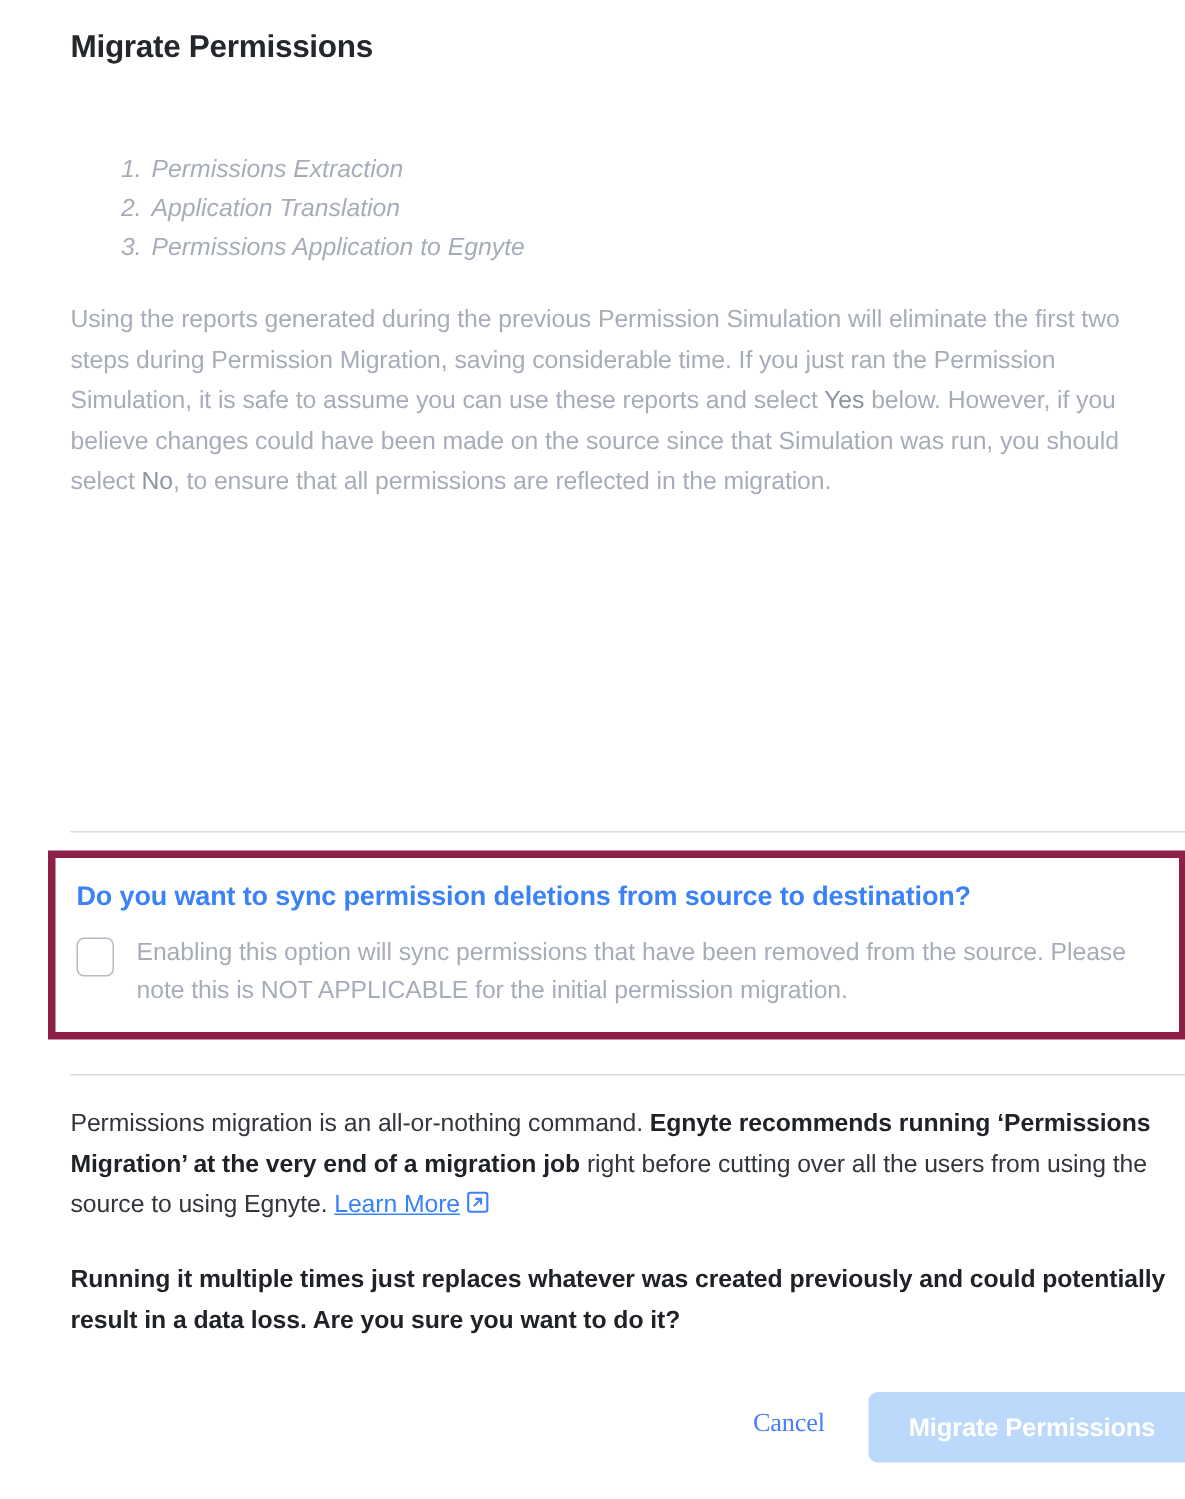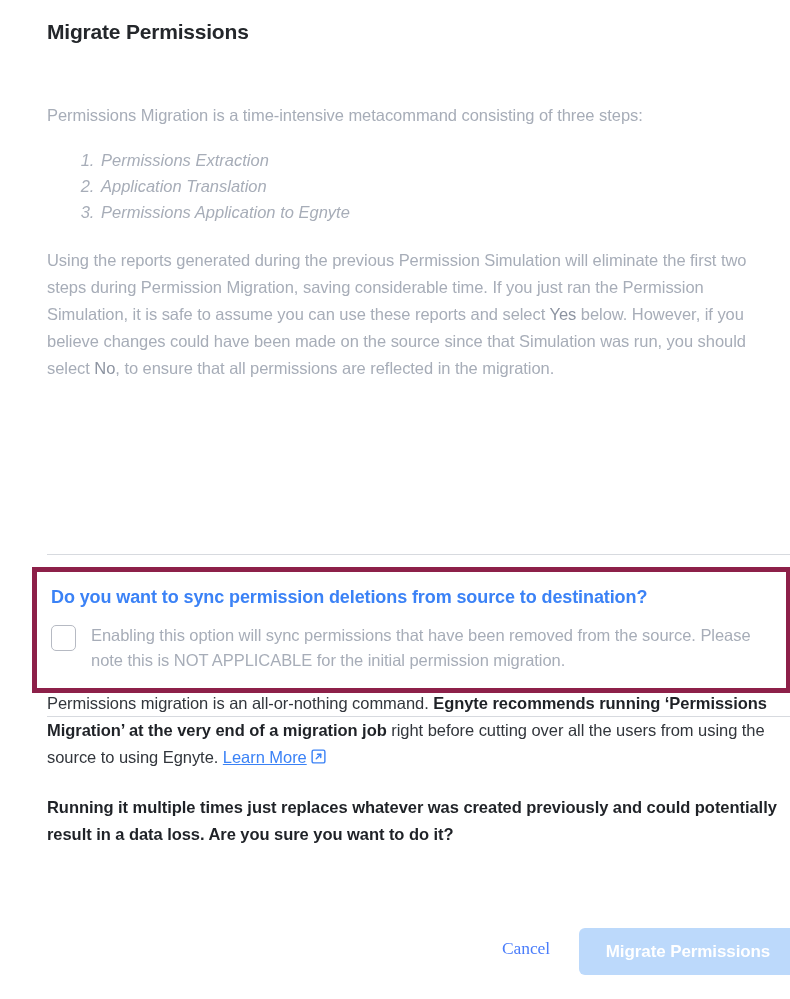--- a/index.html
+++ b/index.html
@@ -75,21 +75,21 @@
   .hb-heading { font-size: 18px; font-weight: bold; color:#3b82f6; letter-spacing:-0.1px; }
   .cb-row { display: flex; margin-top: 15px; }
   .checkbox-mark {
     width: 25px; height: 26px; border-radius: 5px;
     border: 1.6px solid #b6bac3; background:#fff;
     flex: 0 0 25px; margin-right: 15px; margin-top: 2px;
   }
   .cb-label { font-size: 16.5px; color: #a7adb8; line-height: 25px; letter-spacing:-0.05px; }
 
   
-  .bottom { position: absolute; left: 22px; top: 690px; width: 740px; }
+  .bottom { position: absolute; left: 22px; top: 736px; width: 740px; }
   .bottom .p2 { margin-top: 22px; }
   a.learn-more {
     color: #3b82f6; text-decoration: underline; font-size: 16.5px;
     white-space: nowrap;
   }
   .ext-icon { display:inline-block; vertical-align: -1px; margin-left: 4px; }
 
   
   .footer { position: absolute; left: 0; top: 928px; width: 790px; height: 50px; }
   .cancel-btn {
@@ -107,21 +107,20 @@
 </style>
 </head>
 <body>
 
 <div class="page">
 
   <div class="title">Migrate Permissions</div>
 
   <div class="sec1">
 
-    <div class="body-muted para1">Permissions Migration is a time-intensive metacommand consisting of three steps:</div>
 
     <ol class="steps">
       <li>Permissions Extraction</li>
       <li>Application Translation</li>
       <li>Permissions Application to Egnyte</li>
     </ol>
 
     <div class="body-muted para2"><span>Using the reports generated during the previous Permission Simulation will eliminate the first two steps during Permission Migration, saving considerable time. If you just ran the Permission Simulation, it is safe to assume you can use these reports and select </span><b>Yes</b><span> below. However, if you believe changes could have been made on the source since that Simulation was run, you should select </span><b>No</b><span>, to ensure that all permissions are reflected in the migration.</span></div>
   </div>
 

